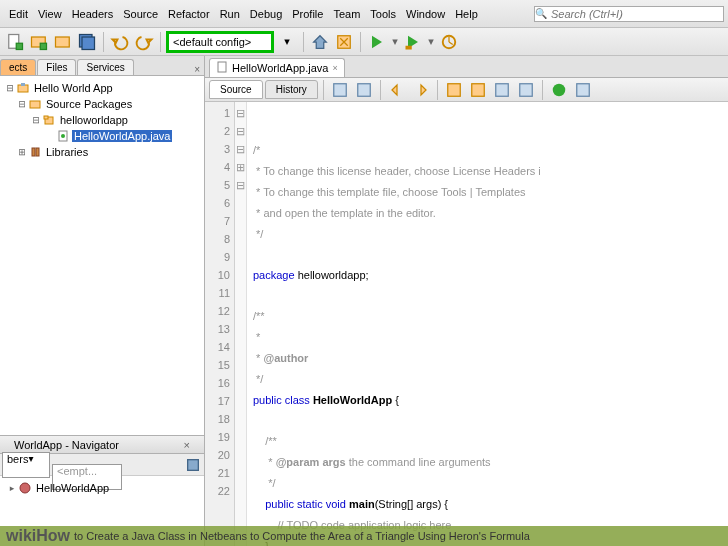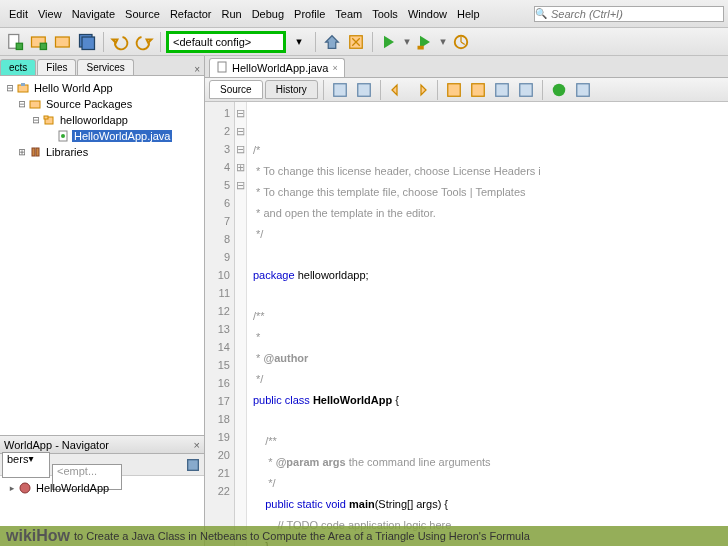--- a/index.html
+++ b/index.html
@@ -5,36 +5,36 @@
 * { margin: 0; padding: 0; box-sizing: border-box; font-family: Tahoma, sans-serif; font-size: 11px; }
 body { background: #e8e8e8; width: 728px; height: 546px; overflow: hidden; position: relative; }
 .menubar { background: linear-gradient(#f0f0f0,#e0e0e0); height: 28px; display: flex; align-items: center; padding: 0 4px; border-bottom: 1px solid #c0c0c0; }
 .menubar span { padding: 2px 5px; cursor: default; }
 .search-box { margin-left: auto; display: flex; align-items: center; background: #fff; border: 1px solid #aaa; height: 16px; width: 190px; }
 .search-box .icon { width: 14px; height: 14px; display: flex; align-items: center; justify-content: center; color: #888; font-size: 10px; }
 .search-box input { border: none; outline: none; font-size: 11px; width: 100%; padding: 0 2px; color: #999; font-style: italic; }
 .toolbar { background: linear-gradient(#f2f2f2,#e2e2e2); height: 28px; display: flex; align-items: center; padding: 2px 4px; border-bottom: 1px solid #c0c0c0; gap: 2px; }
 .tb-btn { width: 22px; height: 22px; border: 1px solid transparent; display: flex; align-items: center; justify-content: center; border-radius: 2px; }
 .tb-sep { width: 1px; height: 20px; background: #bbb; margin: 0 3px; }
-.config-box { border: 3px solid #0b0; background: #fff; height: 22px; width: 120px; display: flex; align-items: center; padding: 0 4px; font-size: 11px; }
+.config-box { border: 3px solid #0b0; background: #fff; height: 22px; width: 108px; display: flex; align-items: center; padding: 0 4px; font-size: 11px; }
 .main { display: flex; height: 498px; }
 .left { width: 205px; display: flex; flex-direction: column; border-right: 1px solid #b0b0b0; }
 .proj-tabs { height: 20px; background: #e2e2e2; display: flex; align-items: flex-end; border-bottom: 1px solid #b0b0b0; }
 .proj-tab { padding: 2px 8px; border: 1px solid #b0b0b0; border-bottom: none; background: #f0f0f0; margin-right: 1px; font-size: 10px; border-radius: 3px 3px 0 0; }
-.proj-tab.active { background: #5eead4; }
+.proj-tab.active { background: #fdba74; }
 .proj-close { margin-left: auto; padding: 0 4px; font-size: 10px; color: #666; }
 .tree { background: #fff; flex: 1; padding: 4px 2px; overflow: hidden; }
 .tree-row { display: flex; align-items: center; height: 16px; padding-left: 2px; white-space: nowrap; }
 .tree-row .exp { width: 12px; text-align: center; color: #666; font-size: 9px; }
 .tree-row .icn { width: 14px; height: 14px; margin-right: 2px; display: flex; align-items: center; justify-content: center; }
 .tree-row.selected span.lbl { background: #316ac5; color: #fff; padding: 0 2px; }
 .tree-row .lbl { padding: 0 2px; }
 .ind1 { padding-left: 14px; } .ind2 { padding-left: 28px; } .ind3 { padding-left: 42px; }
 .nav-panel { border-top: 1px solid #b0b0b0; }
-.nav-title { background: linear-gradient(#f0f0f0,#dcdcdc); height: 18px; display: flex; align-items: center; padding: 0 4px; border-bottom: 1px solid #b0b0b0; font-size: 10px; }
+.nav-title { background: linear-gradient(#f0f0f0,#dcdcdc); height: 18px; display: flex; align-items: center; padding: 0 14px; border-bottom: 1px solid #b0b0b0; font-size: 10px; }
 .nav-title .x { margin-left: auto; color: #666; }
 .nav-toolbar { background: #ececec; height: 22px; display: flex; align-items: center; padding: 0 2px; gap: 2px; border-bottom: 1px solid #ccc; }
 .nav-sel { border: 1px solid #999; background: #fff; height: 26px; padding: 0 4px; display: flex; align-items: flex-start; font-size: 10px; }
 .nav-body { background: #fff; height: 78px; padding: 4px; }
 .right { flex: 1; display: flex; flex-direction: column; background: #fff; }
 .ed-tabs { height: 22px; background: #e2e2e2; display: flex; align-items: flex-end; border-bottom: 1px solid #b0b0b0; padding-left: 4px; }
 .ed-tab { padding: 2px 6px; border: 1px solid #b0b0b0; border-bottom: none; background: #fff; display: flex; align-items: center; gap: 4px; font-size: 10px; border-radius: 3px 3px 0 0; }
 .ed-tab .x { color: #888; font-size: 9px; }
 .ed-toolbar { height: 24px; background: linear-gradient(#f4f4f4,#e4e4e4); display: flex; align-items: center; border-bottom: 1px solid #c0c0c0; padding: 0 4px; gap: 2px; }
 .src-tab { padding: 3px 10px; border: 1px solid #b0b0b0; background: #fff; font-size: 10px; border-radius: 3px 3px 0 0; }
@@ -47,21 +47,21 @@
 .caption { position: absolute; bottom: 0; left: 0; right: 0; height: 20px; background: rgba(130,160,60,0.85); display: flex; align-items: center; padding: 0 6px; color: #333; font-size: 10px; }
 .caption b { color: #555; margin-right: 4px; font-size: 16px; }
 .icn svg { width: 12px; height: 12px; }
 </style>
 </head>
 <body>
 
 <div class="menubar">
   <span>Edit</span>
   <span>View</span>
-  <span>Navigate</span>
+  <span>Headers</span>
   <span>Source</span>
   <span>Refactor</span>
   <span>Run</span>
   <span>Debug</span>
   <span>Profile</span>
   <span>Team</span>
   <span>Tools</span>
   <span>Window</span>
   <span>Help</span>
   <div class="search-box">

